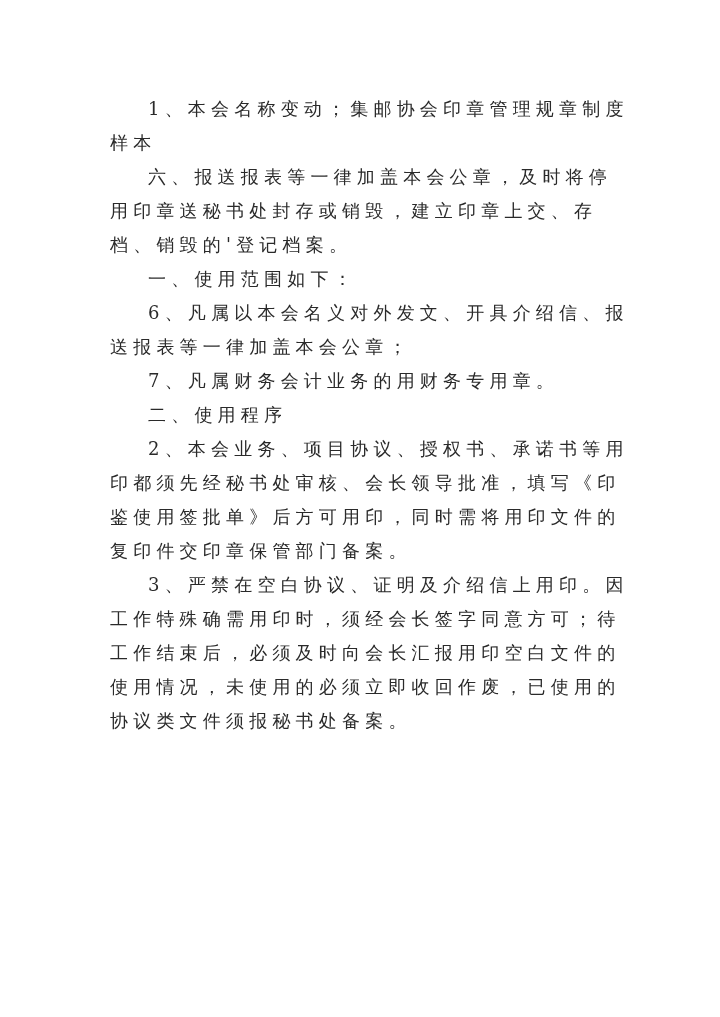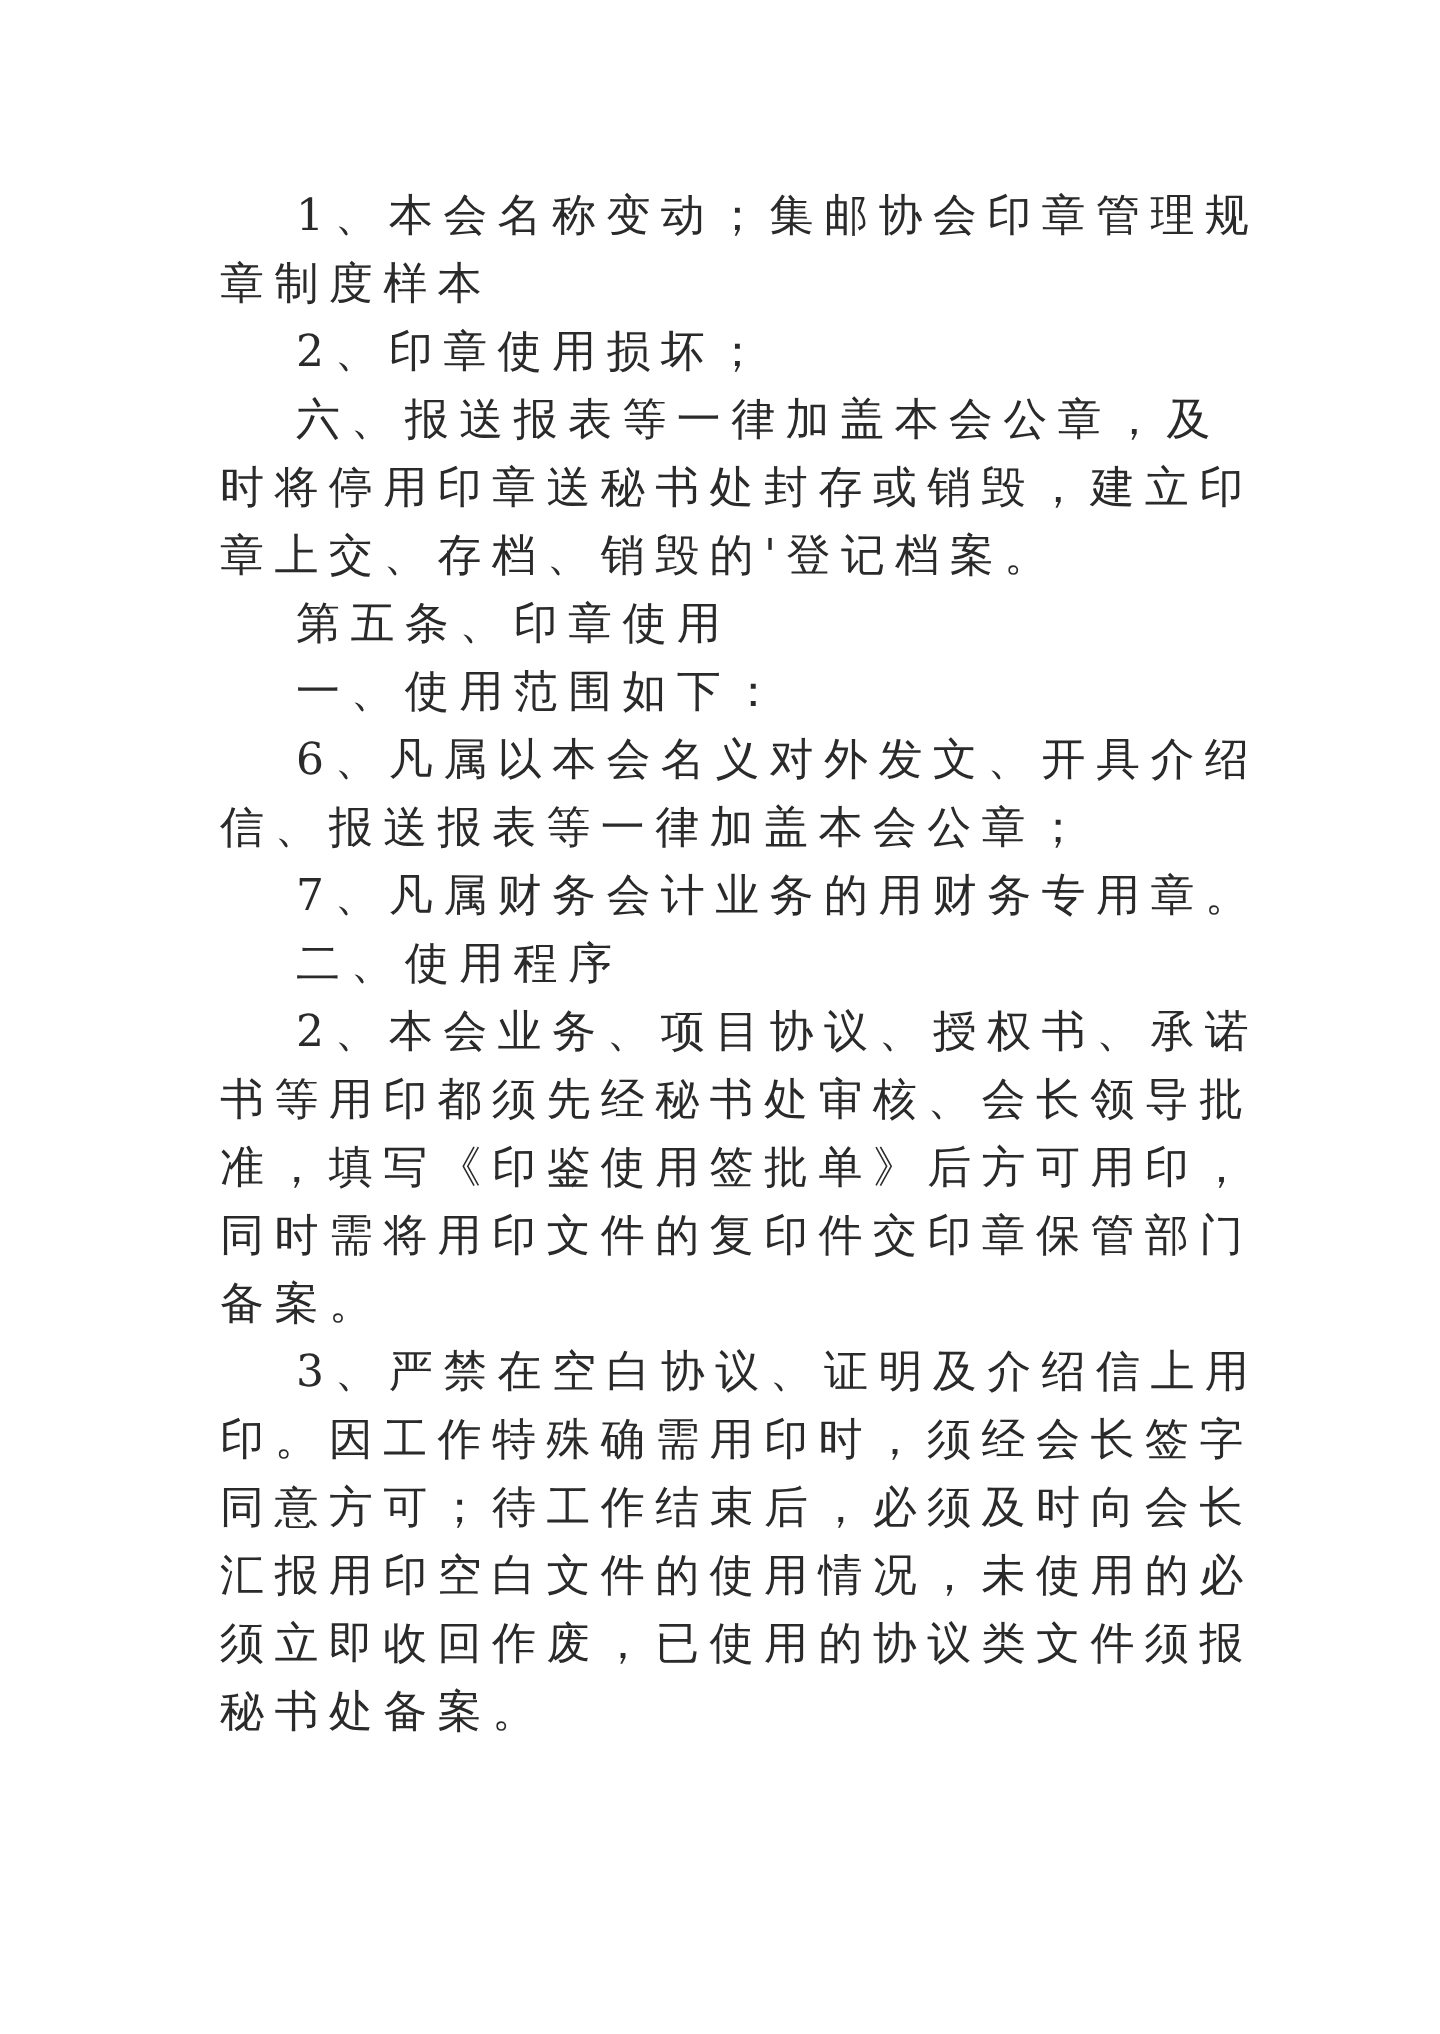--- a/index.html
+++ b/index.html
@@ -1,32 +1,30 @@
 <!DOCTYPE html>
 <html><head>
   <meta charset="utf-8">
   <style>
     html, body { margin: 0; padding: 0; background: #ffffff; }
     body { width: 720px; height: 1017px; position: relative; overflow: hidden; }
     .page {
       position: absolute; left: 110px; top: 92px; width: 520px;
       font-family: "DejaVu Serif", "Liberation Serif", serif;
-      font-size: 22px; color: #2a2a2a;
+      font-size: 18px; color: #2a2a2a;
       line-height: 34px; letter-spacing: 5.2px;
     }
     .p { margin: 0; white-space: pre-wrap; word-break: break-all; }
     .indent { text-indent: 38px; }
   </style>
 </head>
 <body>
 
 <div class="page">
   <p class="p indent">1、本会名称变动；集邮协会印章管理规章制度样本</p>
-  <p class="p indent">2、印章使用损坏；</p>
   <p class="p indent">六、报送报表等一律加盖本会公章，及时将停用印章送秘书处封存或销毁，建立印章上交、存档、销毁的'登记档案。</p>
-  <p class="p indent">第五条、印章使用</p>
   <p class="p indent">一、使用范围如下：</p>
   <p class="p indent">6、凡属以本会名义对外发文、开具介绍信、报送报表等一律加盖本会公章；</p>
   <p class="p indent">7、凡属财务会计业务的用财务专用章。</p>
   <p class="p indent">二、使用程序</p>
   <p class="p indent">2、本会业务、项目协议、授权书、承诺书等用印都须先经秘书处审核、会长领导批准，填写《印鉴使用签批单》后方可用印，同时需将用印文件的复印件交印章保管部门备案。</p>
   <p class="p indent">3、严禁在空白协议、证明及介绍信上用印。因工作特殊确需用印时，须经会长签字同意方可；待工作结束后，必须及时向会长汇报用印空白文件的使用情况，未使用的必须立即收回作废，已使用的协议类文件须报秘书处备案。</p>
 </div>
 
 </body></html>

